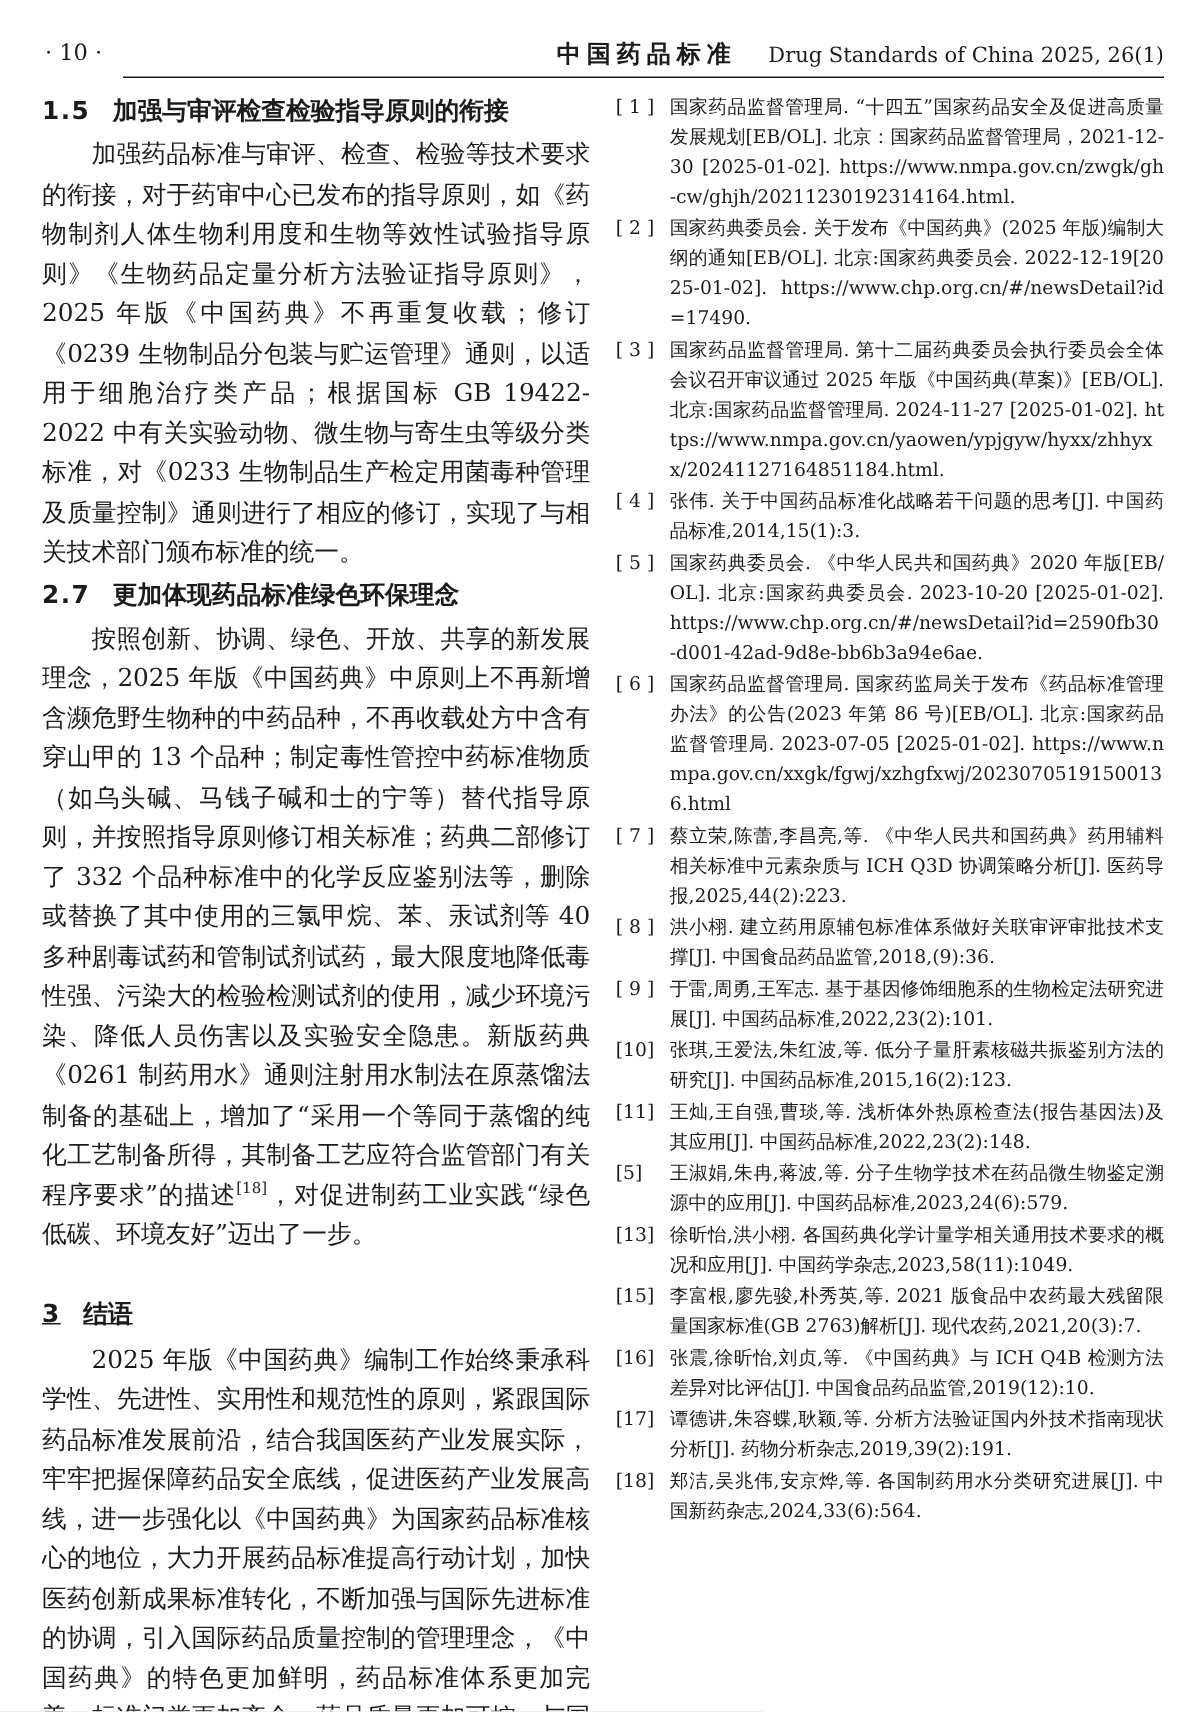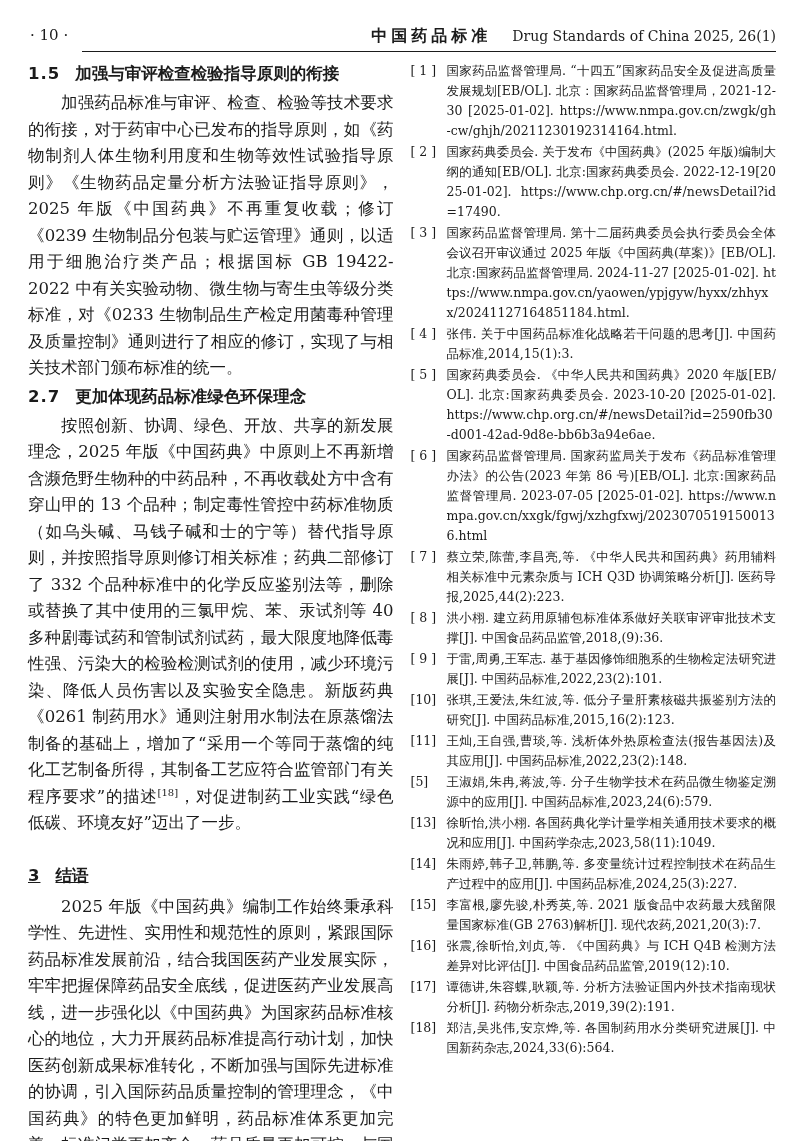--- a/index.html
+++ b/index.html
@@ -130,24 +130,20 @@
           </li>
         <li>
             <span class="ref-label">[5]</span>
             <span class="ref-text">王淑娟,朱冉,蒋波,等. 分子生物学技术在药品微生物鉴定溯源中的应用[J]. 中国药品标准,2023,24(6):579.</span>
           </li>
         <li>
             <span class="ref-label">[13]</span>
             <span class="ref-text">徐昕怡,洪小栩. 各国药典化学计量学相关通用技术要求的概况和应用[J]. 中国药学杂志,2023,58(11):1049.</span>
           </li>
         <li>
-            <span class="ref-label">[14]</span>
-            <span class="ref-text">朱雨婷,韩子卫,韩鹏,等. 多变量统计过程控制技术在药品生产过程中的应用[J]. 中国药品标准,2024,25(3):227.</span>
-          </li>
-        <li>
             <span class="ref-label">[15]</span>
             <span class="ref-text">李富根,廖先骏,朴秀英,等. 2021 版食品中农药最大残留限量国家标准(GB 2763)解析[J]. 现代农药,2021,20(3):7.</span>
           </li>
         <li>
             <span class="ref-label">[16]</span>
             <span class="ref-text">张震,徐昕怡,刘贞,等. 《中国药典》与 ICH Q4B 检测方法差异对比评估[J]. 中国食品药品监管,2019(12):10.</span>
           </li>
         <li>
             <span class="ref-label">[17]</span>
             <span class="ref-text">谭德讲,朱容蝶,耿颖,等. 分析方法验证国内外技术指南现状分析[J]. 药物分析杂志,2019,39(2):191.</span>

